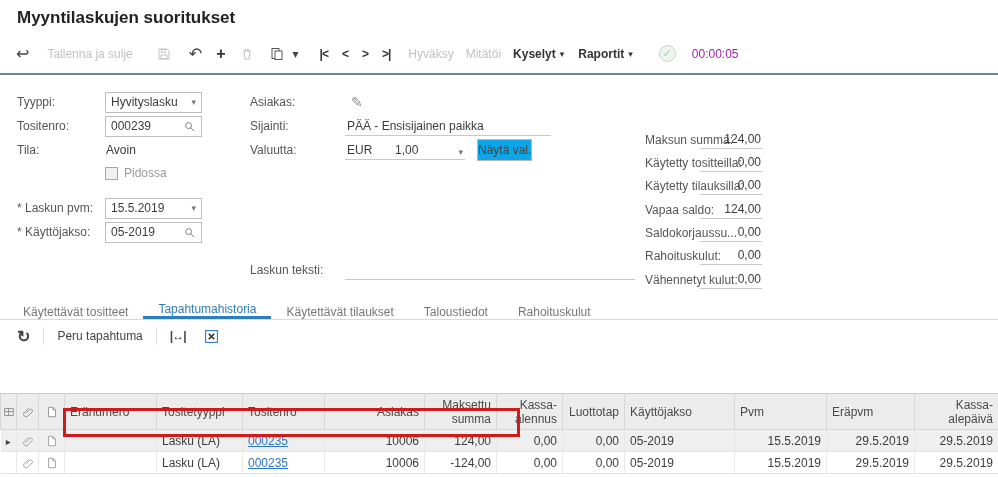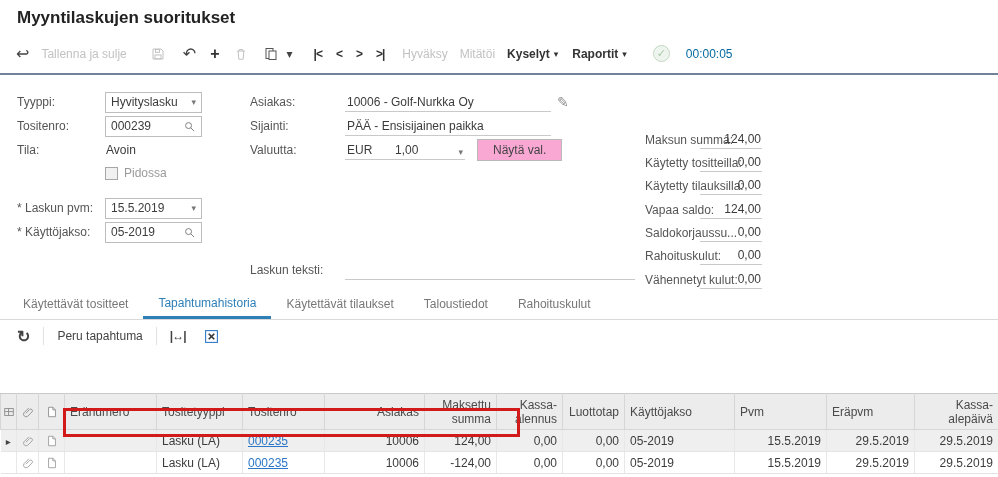--- a/index.html
+++ b/index.html
@@ -13,21 +13,21 @@
   .page-title { position:absolute; top:8px; left:17px; font-size:17px; font-weight:700; color:#222; }
   
   .toolbar { position:absolute; top:34px; left:0; width:998px; height:41px;
     display:flex; align-items:center; padding:0 12px; border-bottom:2px solid #70839a; }
   .tb-item { display:flex; align-items:center; gap:4px; color:#444; cursor:pointer; white-space:nowrap; }
   .tb-item.disabled { color:#c2c2c2; cursor:default; }
   .tb-glyph { font-size:16px; line-height:1; }
   .tb-text { font-size:12px; }
   .tb-bold { font-weight:700; color:#333; }
   .nav-glyph { font-weight:700; font-size:12px; letter-spacing:-1px; color:#333; }
-  .timer { color:#0369a1; }
+  .timer { color:#a21caf; }
   .check-circle { width:17px; height:17px; border-radius:50%; border:1px solid #c3d8c3;
     background:#eef5ee; color:#a9c9a9; display:flex; align-items:center; justify-content:center;
     font-size:11px; }
   
   .form { position:absolute; top:77px; left:0; width:807px; height:212px; }
   .fcol { position:absolute; top:0; }
   .frow { position:absolute; display:flex; align-items:center; height:22px; }
   .flabel { color:#555; white-space:nowrap; }
   .col-left { left:17px; width:220px; }
   .col-left .flabel { width:88px; flex:none; }
@@ -38,30 +38,30 @@
     align-items:center; padding:0 5px; }
   .fbox .caret { margin-left:auto; color:#777; font-size:9px; }
   .fbox .magwrap { margin-left:auto; display:flex; }
   .w96 { width:97px; }
   .plain-value { padding-left:1px; }
   .uline { border-bottom:1px solid #c9c9c9; height:20px; display:flex; align-items:flex-end;
     padding:0 2px 2px 2px; }
   .checkbox { width:13px; height:13px; border:1px solid #a6a6a6; background:#f1f1f1; flex:none; }
   .gray-label { color:#9a9a9a; margin-left:6px; }
   .pencil { color:#8a8a8a; font-size:14px; margin-left:6px; }
-  .btn { border:1px solid #b9b9b9; background:#f9a8d4; padding:2px 15px; height:22px;
+  .btn { border:1px solid #b9b9b9; background:#0ea5e9; padding:2px 0; height:22px;
     display:flex; align-items:center; cursor:pointer; color:#444; }
   .rrow { position:absolute; width:117px; height:22px;margin-top:39px; }
   .rrow .flabel { position:absolute; left:0; top:3px; max-width:112px; overflow:hidden; white-space:nowrap; }
   .rrow .rval { position:absolute; right:0; top:0; width:62px; text-align:right;
     border-bottom:1px solid #c9c9c9; padding:2px 1px; }
   
   .tabs { position:absolute; top:289px; left:0; width:998px; height:31px;
     display:flex; align-items:stretch; padding-left:8px; border-bottom:1px solid #d9d9d9; }
-  .tab { padding:0 15px; display:flex; align-items:center; color:#777; cursor:pointer; }
+  .tab { padding:0 15px; display:flex; align-items:flex-end; color:#777; cursor:pointer; }
   .tab.active { color:#2e7fb8; border-bottom:3px solid #2e7fb8; font-weight:400; }
   
   .gridbar { position:absolute; top:320px; left:0; width:998px; height:32px;
     display:flex; align-items:center; padding-left:8px; }
   .gb-item { display:flex; align-items:center; padding:0 9px; height:24px; color:#444; cursor:pointer; }
   .gb-sep { width:1px; height:18px; background:#e2e2e2; margin:0 4px; }
   .refresh-glyph { font-size:16px; font-weight:700; }
   .fit-glyph { font-size:12px; font-weight:700; letter-spacing:-1px; }
   
   .grid { position:absolute; top:352px; left:0; width:998px;margin-top:41px; }
@@ -84,21 +84,21 @@
 </style>
 </head>
 <body>
 
 <div class="page-title">Myyntilaskujen suoritukset</div>
 
 <div class="toolbar">
   <span class="tb-item" style="margin-left:4px">
     <span class="tb-glyph">↩</span>
   </span>
-  <span class="tb-item disabled" style="margin-left:12px">
+  <span class="tb-item disabled" style="margin-left:18px">
     <span class="tb-text">Tallenna ja sulje</span>
   </span>
   <span class="tb-item disabled" style="margin-left:24px">
     <span>
       <svg width="14" height="14" viewBox="0 0 14 14">
           <path d="M2 2h8l2 2v8H2z" fill="none" stroke="#c2c2c2"></path>
           <rect x="4.5" y="2.5" width="4" height="2.8" fill="none" stroke="#c2c2c2"></rect>
           <rect x="4" y="8" width="6" height="3.8" fill="none" stroke="#c2c2c2"></rect>
         </svg>
     </span>
@@ -204,23 +204,20 @@
               <path d="M8.5 8.5 12 12" stroke="#777"></path>
             </svg>
         </span>
       </div>
     </div>
   </div>
 
   <div class="fcol col-mid">
     <div class="frow" style="top:14px;left:0;width:400px">
       <span class="flabel">Asiakas:</span>
-      <div class="uline" style="width:206px">
-        <span>10006 - Golf-Nurkka Oy</span>
-      </div>
       <span class="pencil">✎</span>
     </div>
     <div class="frow" style="top:38px;left:0;width:400px">
       <span class="flabel">Sijainti:</span>
       <div class="uline" style="width:206px">
         <span>PÄÄ - Ensisijainen paikka</span>
       </div>
     </div>
     <div class="frow" style="top:62px;left:0;width:400px">
       <span class="flabel">Valuutta:</span>

